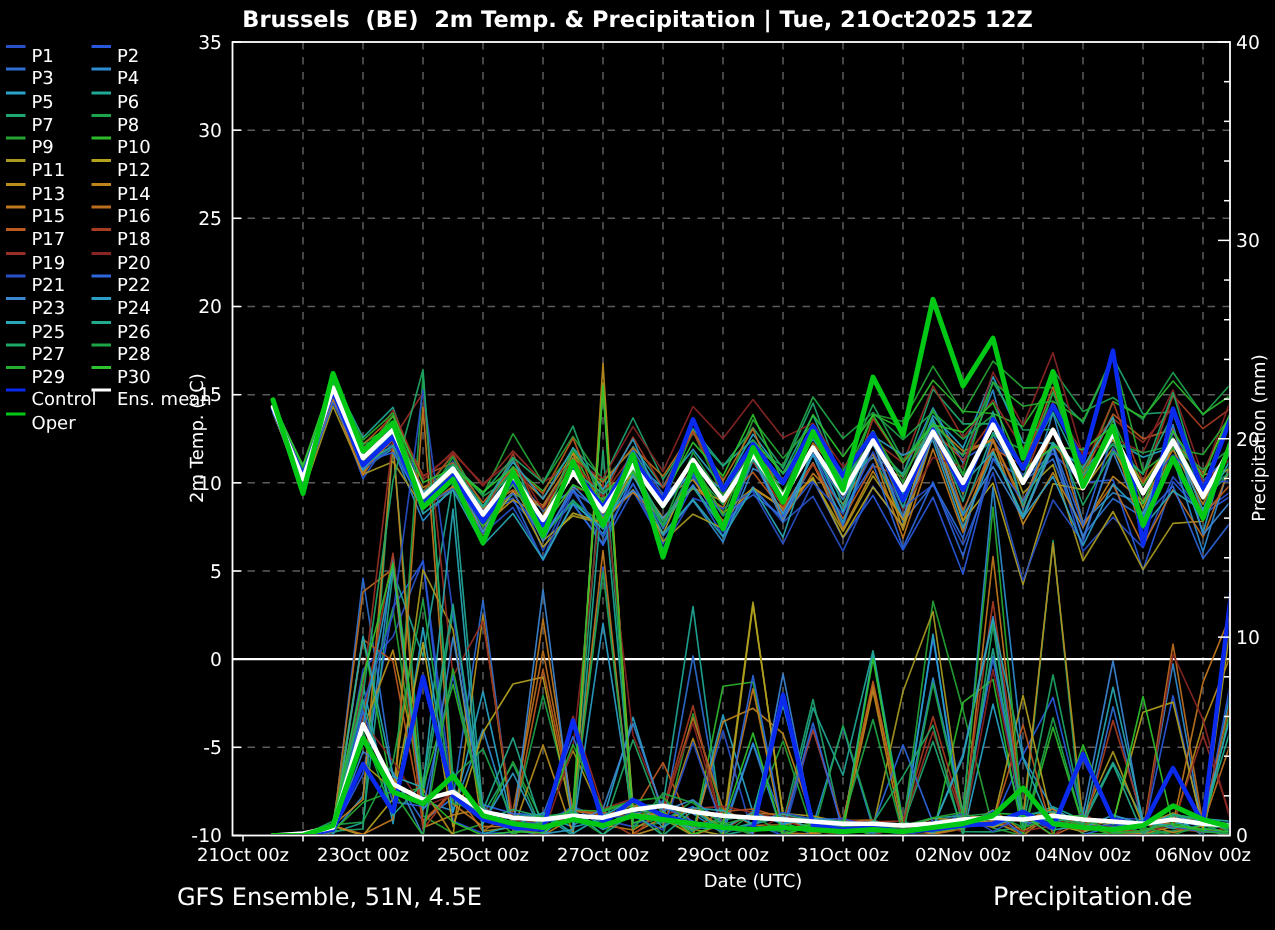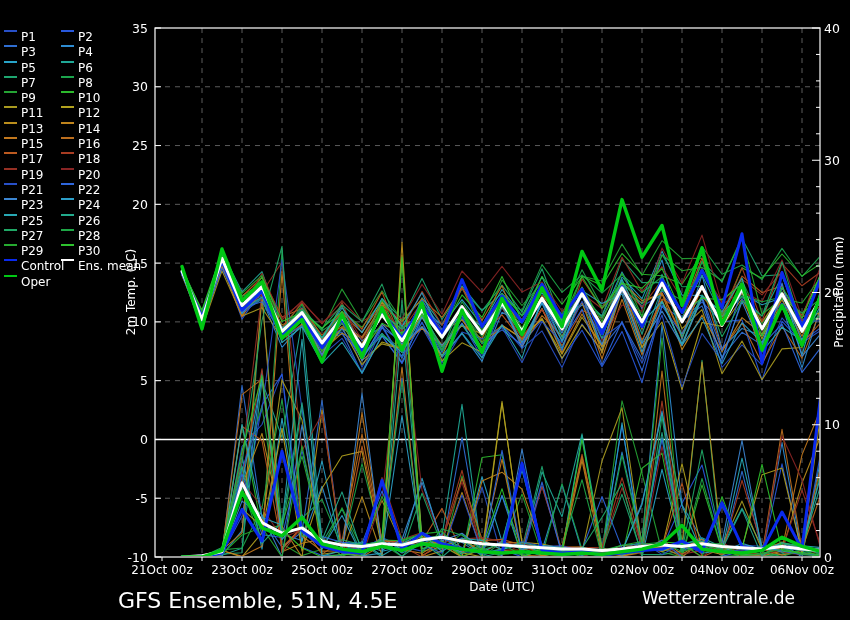--- a/index.html
+++ b/index.html
@@ -9,21 +9,21 @@
   .title{position:absolute;left:0;top:4px;width:100%;text-align:center;
          font-size:15px;font-weight:bold;white-space:pre;}
   #legend{position:absolute;left:4px;top:30px;display:grid;
           grid-template-columns:57px auto;font-size:12px;line-height:15.3px;}
   .lg-item{display:flex;white-space:nowrap;}
   .lg-swatch{display:inline-block;width:13px;height:2px;margin-right:4px;flex:none;}
   .ylab{position:absolute;font-size:12px;white-space:nowrap;}
   .ylab-left{left:131px;top:292px;transform:translate(-50%,-50%) rotate(-90deg);}
   .ylab-right{left:839px;top:292px;transform:translate(-50%,-50%) rotate(-90deg);}
   .xlab{position:absolute;left:502px;top:580px;transform:translateX(-50%);font-size:12px;}
-  .footer-left{position:absolute;left:118px;top:588px;font-size:22px;}
+  .footer-left{position:absolute;left:118px;top:588px;font-size:16px;}
   .footer-right{position:absolute;right:55px;top:588px;font-size:17px;}
 </style>
 </head>
 <body>
 
 <div id="stage">
   <svg id="plot" width="850" height="620" viewBox="0 0 850 620">
       <defs>
         <clipPath id="plotclip">
           <rect x="156" y="29" width="663" height="527"></rect>
@@ -195,20 +195,21 @@
         <text x="322" y="574" text-anchor="middle" font-size="12px">25Oct 00z</text>
         <text x="402" y="574" text-anchor="middle" font-size="12px">27Oct 00z</text>
         <text x="482" y="574" text-anchor="middle" font-size="12px">29Oct 00z</text>
         <text x="562" y="574" text-anchor="middle" font-size="12px">31Oct 00z</text>
         <text x="642" y="574" text-anchor="middle" font-size="12px">02Nov 00z</text>
         <text x="722" y="574" text-anchor="middle" font-size="12px">04Nov 00z</text>
         <text x="802" y="574" text-anchor="middle" font-size="12px">06Nov 00z</text>
       </g>
     </svg>
 
+  <div class="title">Brussels  (BE)  2m Temp. &amp; Precipitation | Tue, 21Oct2025 12Z</div>
 
   <div id="legend">
       <div class="lg-item">
         <span class="lg-swatch" style="background: rgb(40, 80, 200);"></span>
         <span>P1</span>
       </div>
       <div class="lg-item">
         <span class="lg-swatch" style="background: rgb(40, 88, 220);"></span>
         <span>P2</span>
       </div>
@@ -336,14 +337,14 @@
         <span class="lg-swatch" style="background: rgb(0, 200, 20);"></span>
         <span>Oper</span>
       </div>
     </div>
 
   <div class="ylab ylab-left">2m Temp. (°C)</div>
   <div class="ylab ylab-right">Precipitation (mm)</div>
   <div class="xlab">Date (UTC)</div>
 
   <div class="footer-left">GFS Ensemble, 51N, 4.5E</div>
-  <div class="footer-right">Wetterzentrale.de</div>
+  <div class="footer-right">Precipitation.de</div>
 </div>
 
 </body></html>

